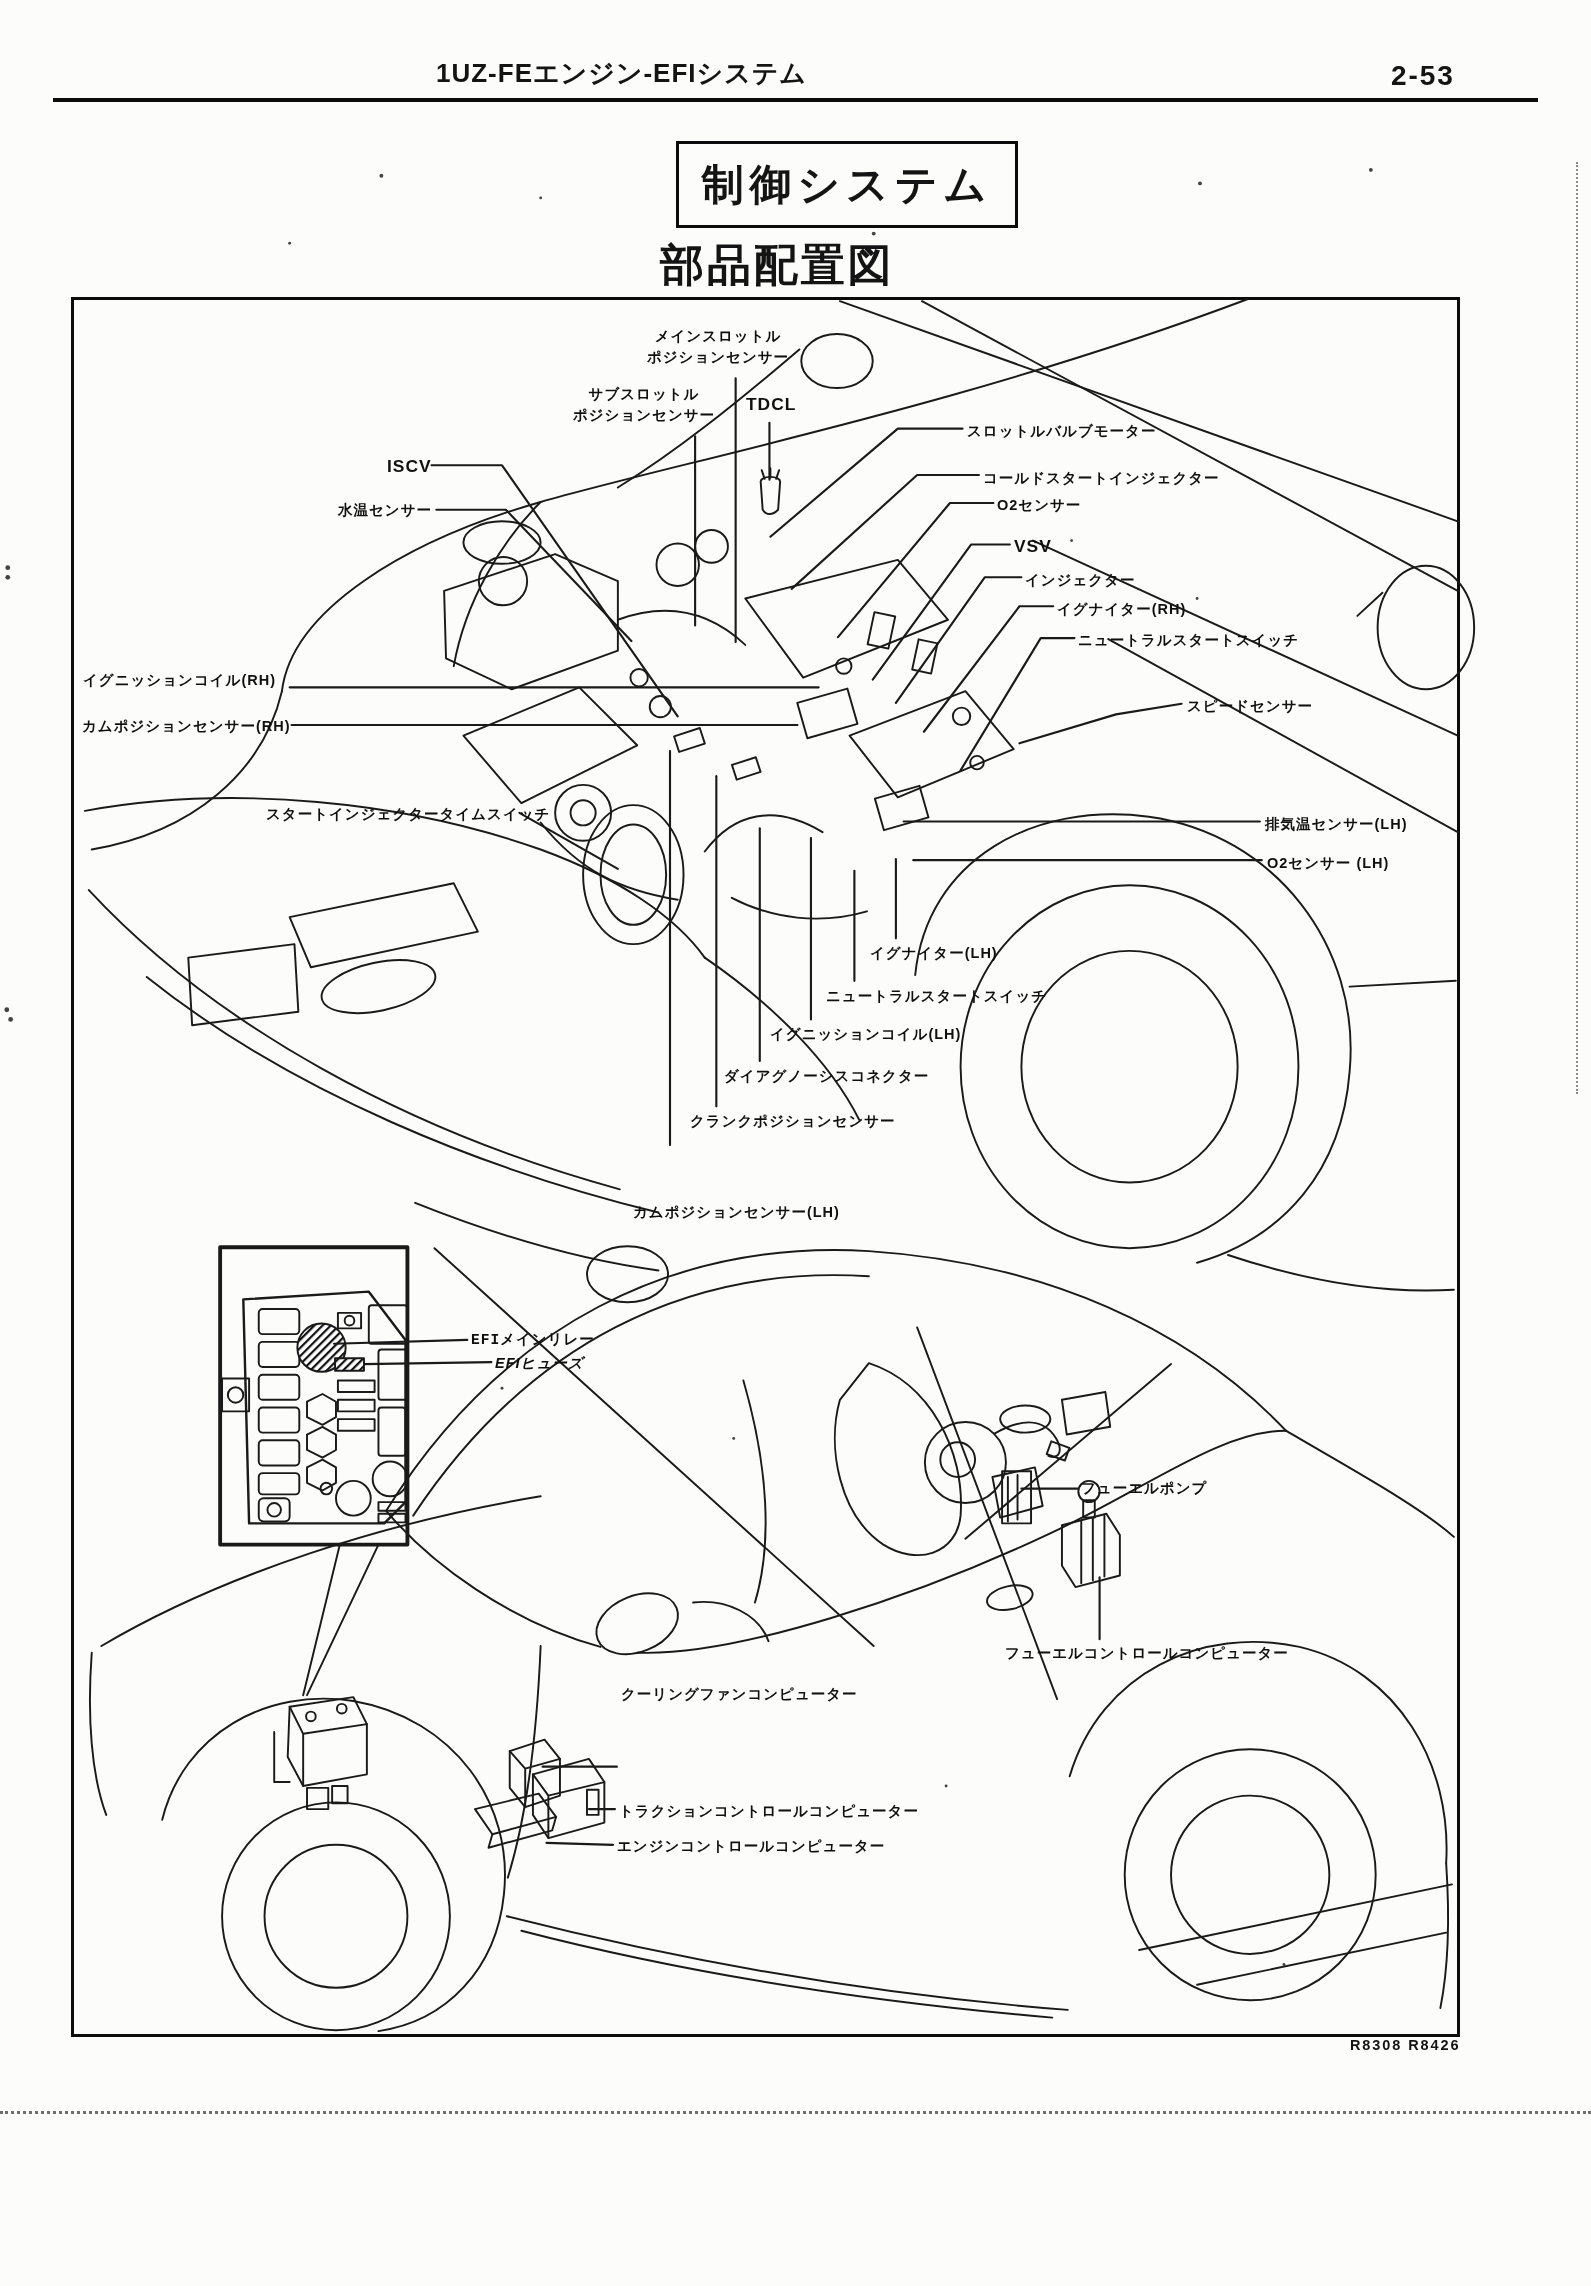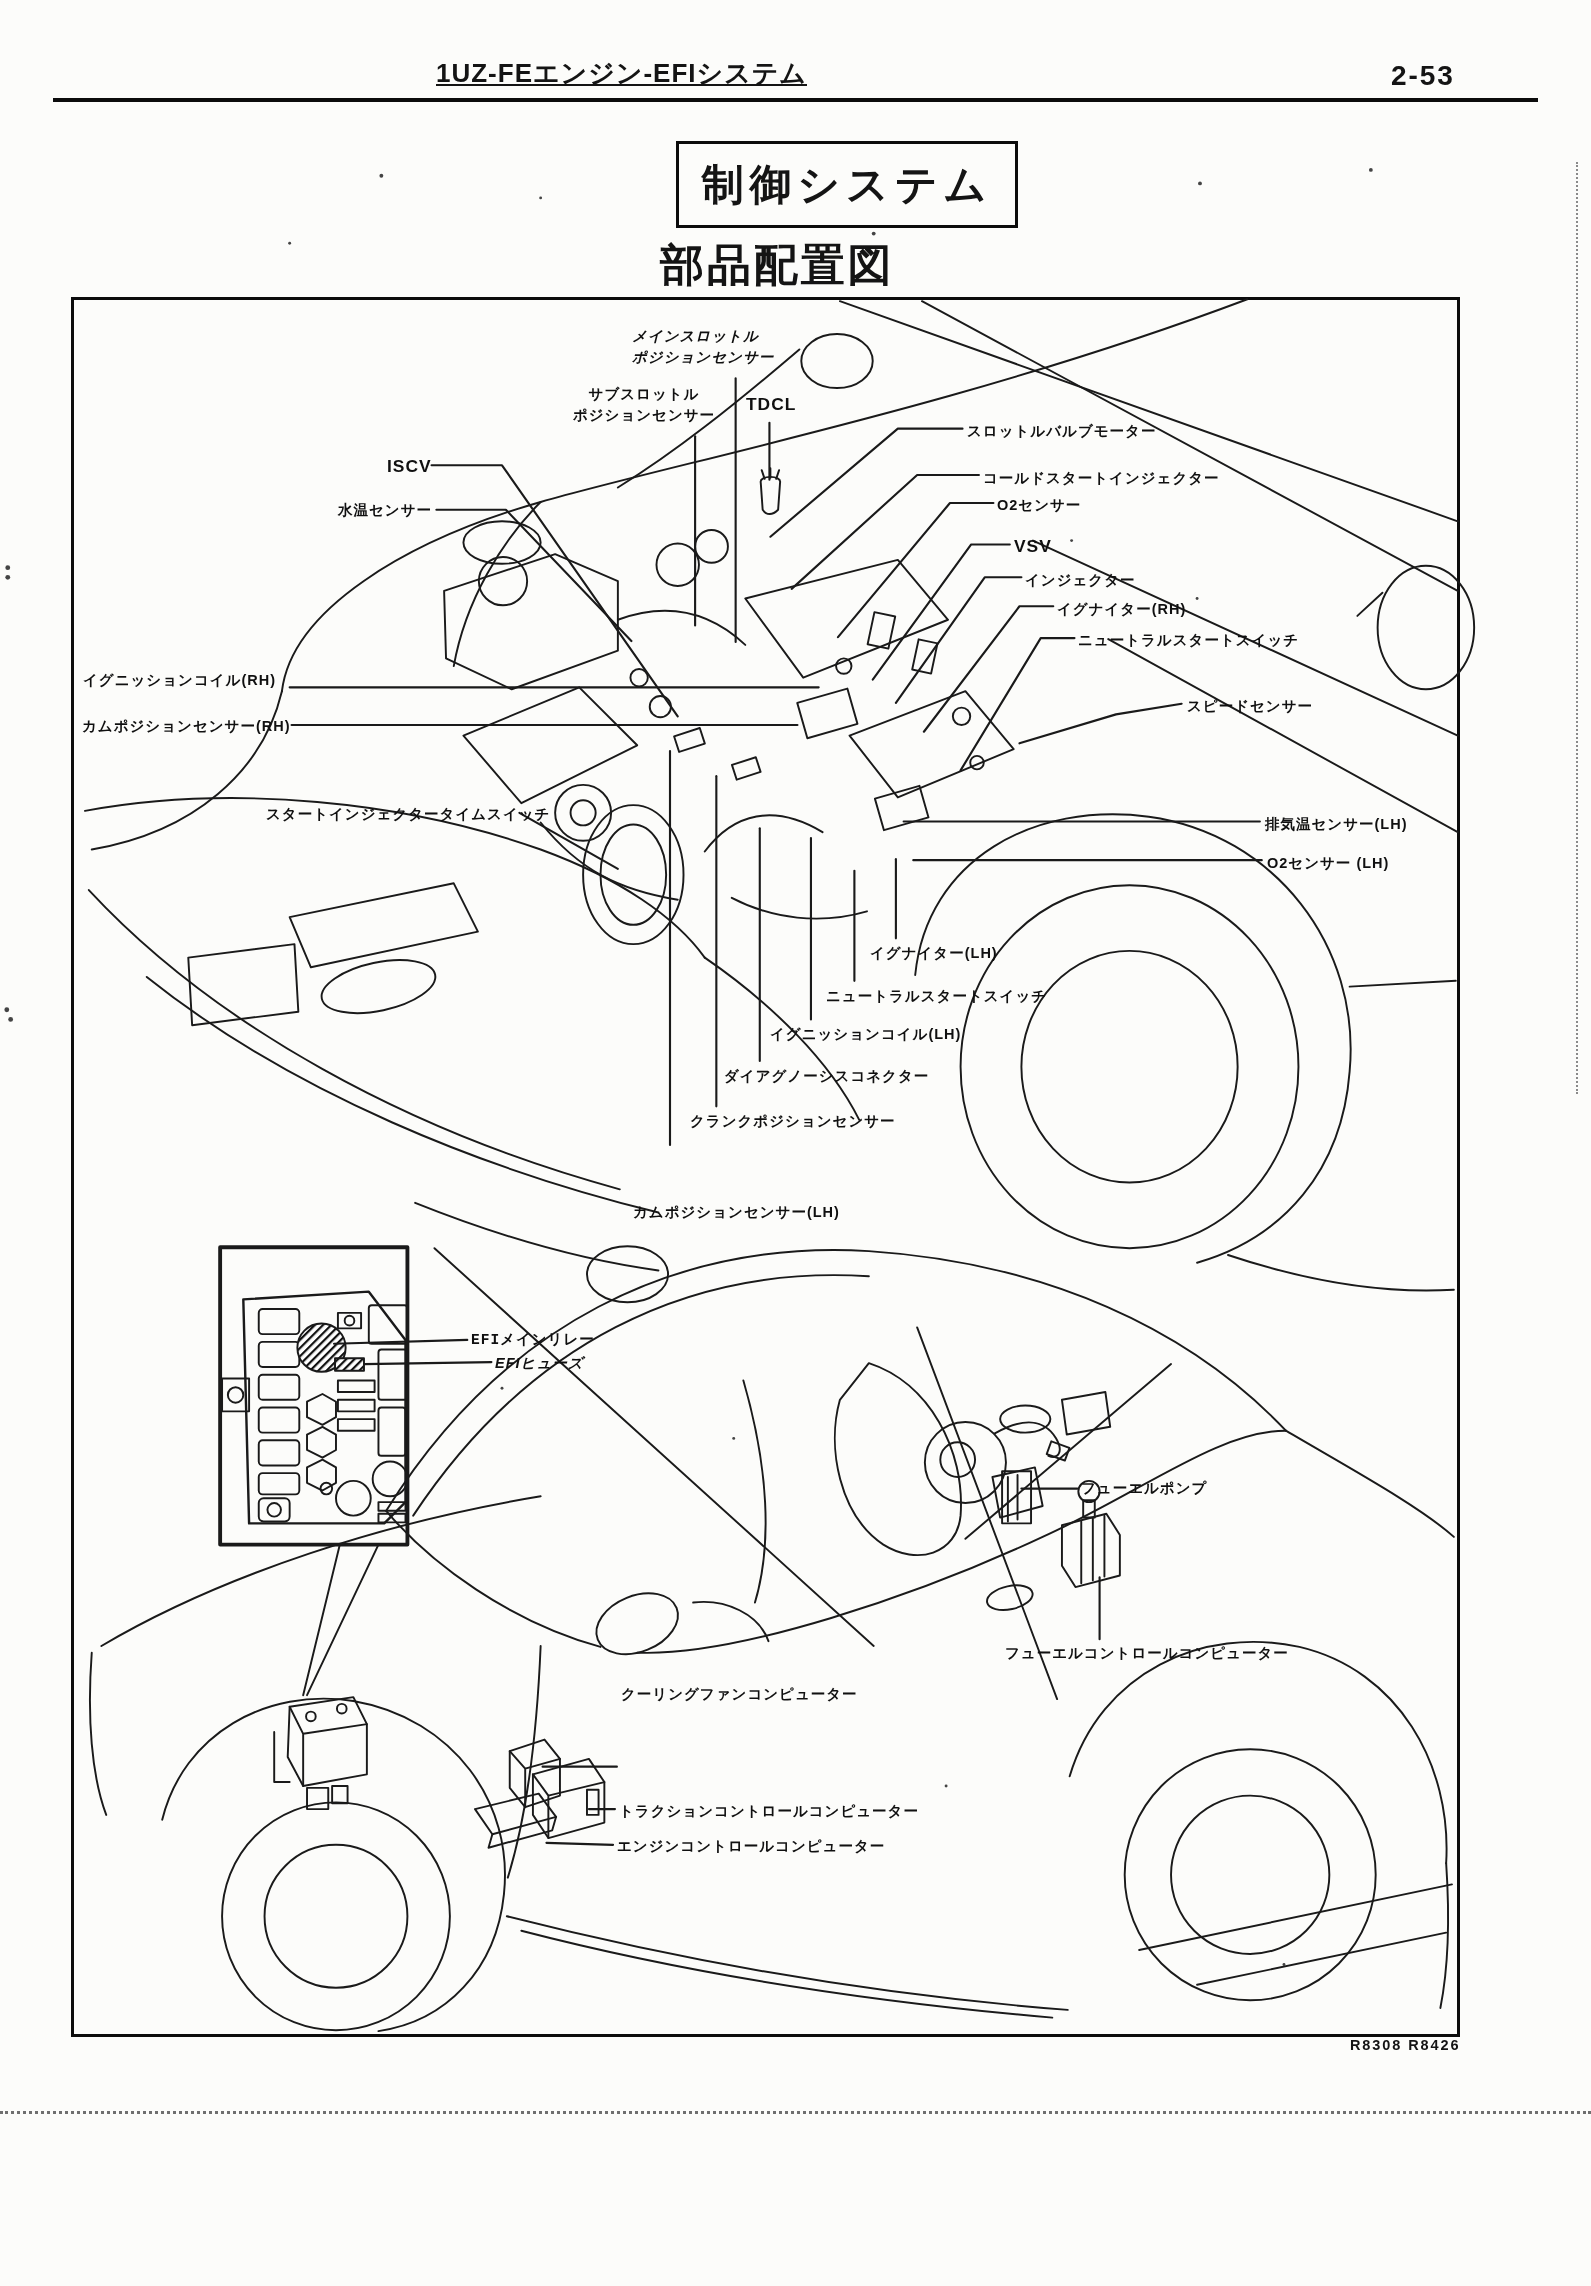--- a/index.html
+++ b/index.html
@@ -1,21 +1,21 @@
 <!DOCTYPE html>
 <html><head>
 <meta charset="utf-8">
 <style>
   html,body{margin:0;padding:0;}
   body{
     width:1591px;height:2286px;position:relative;
     background:#fcfcfa;overflow:hidden;
     font-family:"Liberation Sans",sans-serif;color:#141414;
   }
-  .hdr-title{position:absolute;left:436px;top:56px;font-size:26px;font-weight:600;letter-spacing:1px;text-decoration:underline;}
+  .hdr-title{position:absolute;left:436px;top:56px;font-size:26px;font-weight:600;letter-spacing:1px;}
   .hdr-page{position:absolute;left:1391px;top:60px;font-size:28px;font-weight:bold;letter-spacing:1.9px;}
   .hdr-rule{position:absolute;left:53px;top:98px;width:1485px;height:0;border-top:4.8px solid #0c0c0c;}
   .sec-box{position:absolute;left:676px;top:141px;width:336px;height:81px;border:3.9px solid #0c0c0c;
            display:flex;align-items:center;justify-content:center;}
   .sec-title{font-size:42px;font-weight:bold;letter-spacing:5.8px;}
   .fig-title{position:absolute;left:660px;top:236px;font-size:44px;font-weight:bold;letter-spacing:2.9px;}
   .fig-codes{position:absolute;left:1350px;top:2037px;font-size:14.5px;font-weight:bold;letter-spacing:1.9px;}
   .diagram-border{position:absolute;left:71px;top:297px;width:1383px;height:1734px;border:3.4px solid #0c0c0c;}
   #art{position:absolute;left:0;top:0;z-index:1;}
   #label-layer{position:absolute;left:0;top:0;width:1591px;height:2286px;z-index:2;pointer-events:none;}
@@ -262,21 +262,21 @@
       <polyline points="509,1411 377,1413"></polyline>
       <polyline points="1116,1542 1058,1542"></polyline>
       <polyline points="1139,1698 1139,1634"></polyline>
       <polyline points="639,1830 562,1830"></polyline>
       <polyline points="637,1874 610,1874"></polyline>
       <polyline points="635,1911 566,1909"></polyline>
     </g>
 </svg>
 
 <div id="label-layer">
-    <div class="lbl" style="left: 632px; top: 326px; width: 172px;  font-style: italic;">メインスロットル
+    <div class="lbl" style="left: 632px; top: 326px; width: 172px; text-align: center;">メインスロットル
 ポジションセンサー</div>
     <div class="lbl" style="left: 558px; top: 384px; width: 172px; text-align: center;">サブスロットル
 ポジションセンサー</div>
     <div class="lbl latin" style="left: 746px; top: 392px;">TDCL</div>
     <div class="lbl latin" style="left: 387px; top: 454px;">ISCV</div>
     <div class="lbl" style="left: 338px; top: 500px;">水温センサー</div>
     <div class="lbl" style="left: 967px; top: 421px;">スロットルバルブモーター</div>
     <div class="lbl" style="left: 983px; top: 468px;">コールドスタートインジェクター</div>
     <div class="lbl" style="left: 997px; top: 495px;">O2センサー</div>
     <div class="lbl latin" style="left: 1014px; top: 534px;">VSV</div>

